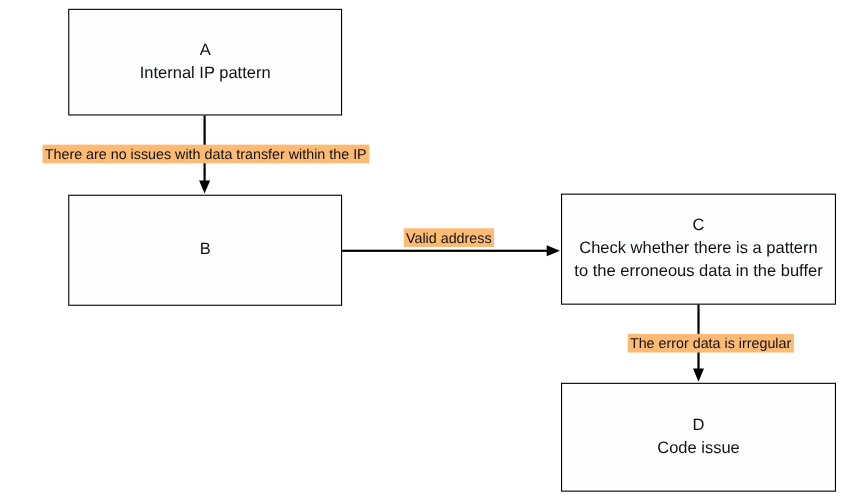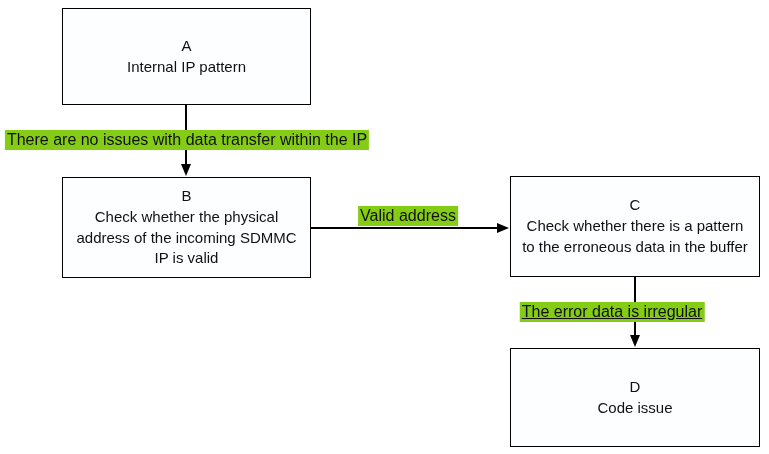--- a/index.html
+++ b/index.html
@@ -65,42 +65,41 @@
     border-bottom: 5px solid transparent;
     border-left: 12px solid #000000;
   }
   #edge-ab-head { left: 181px; top: 164px; }
   #edge-bc-head { left: 497px; top: 223px; }
   #edge-cd-head { left: 630px; top: 335px; }
 
   .edge-label {
     position: absolute;
     transform: translate(-50%, -50%);
-    background: #84cc16;
+    background: #fdba74;
     white-space: nowrap;
-    font-size: 16px;
+    font-size: 13px;
     padding: 1px 2px;
   }
   #edge-ab-label { left: 187px; top: 140px; }
   #edge-bc-label { left: 408px; top: 216px; }
-  #edge-cd-label { left: 612px; top: 312px; text-decoration: underline; }
+  #edge-cd-label { left: 646px; top: 312px; }
 </style>
 </head>
 <body>
 
 <div class="canvas">
 
   <div class="node" id="node-a">
     <div class="node-id">A</div>
     <div class="node-label">Internal IP pattern</div>
   </div>
 
   <div class="node" id="node-b">
     <div class="node-id">B</div>
-    <div class="node-label">Check whether the physical address of the incoming SDMMC IP is valid</div>
   </div>
 
   <div class="node" id="node-c">
     <div class="node-id">C</div>
     <div class="node-label">Check whether there is a pattern to the erroneous data in the buffer</div>
   </div>
 
   <div class="node" id="node-d">
     <div class="node-id">D</div>
     <div class="node-label">Code issue</div>

